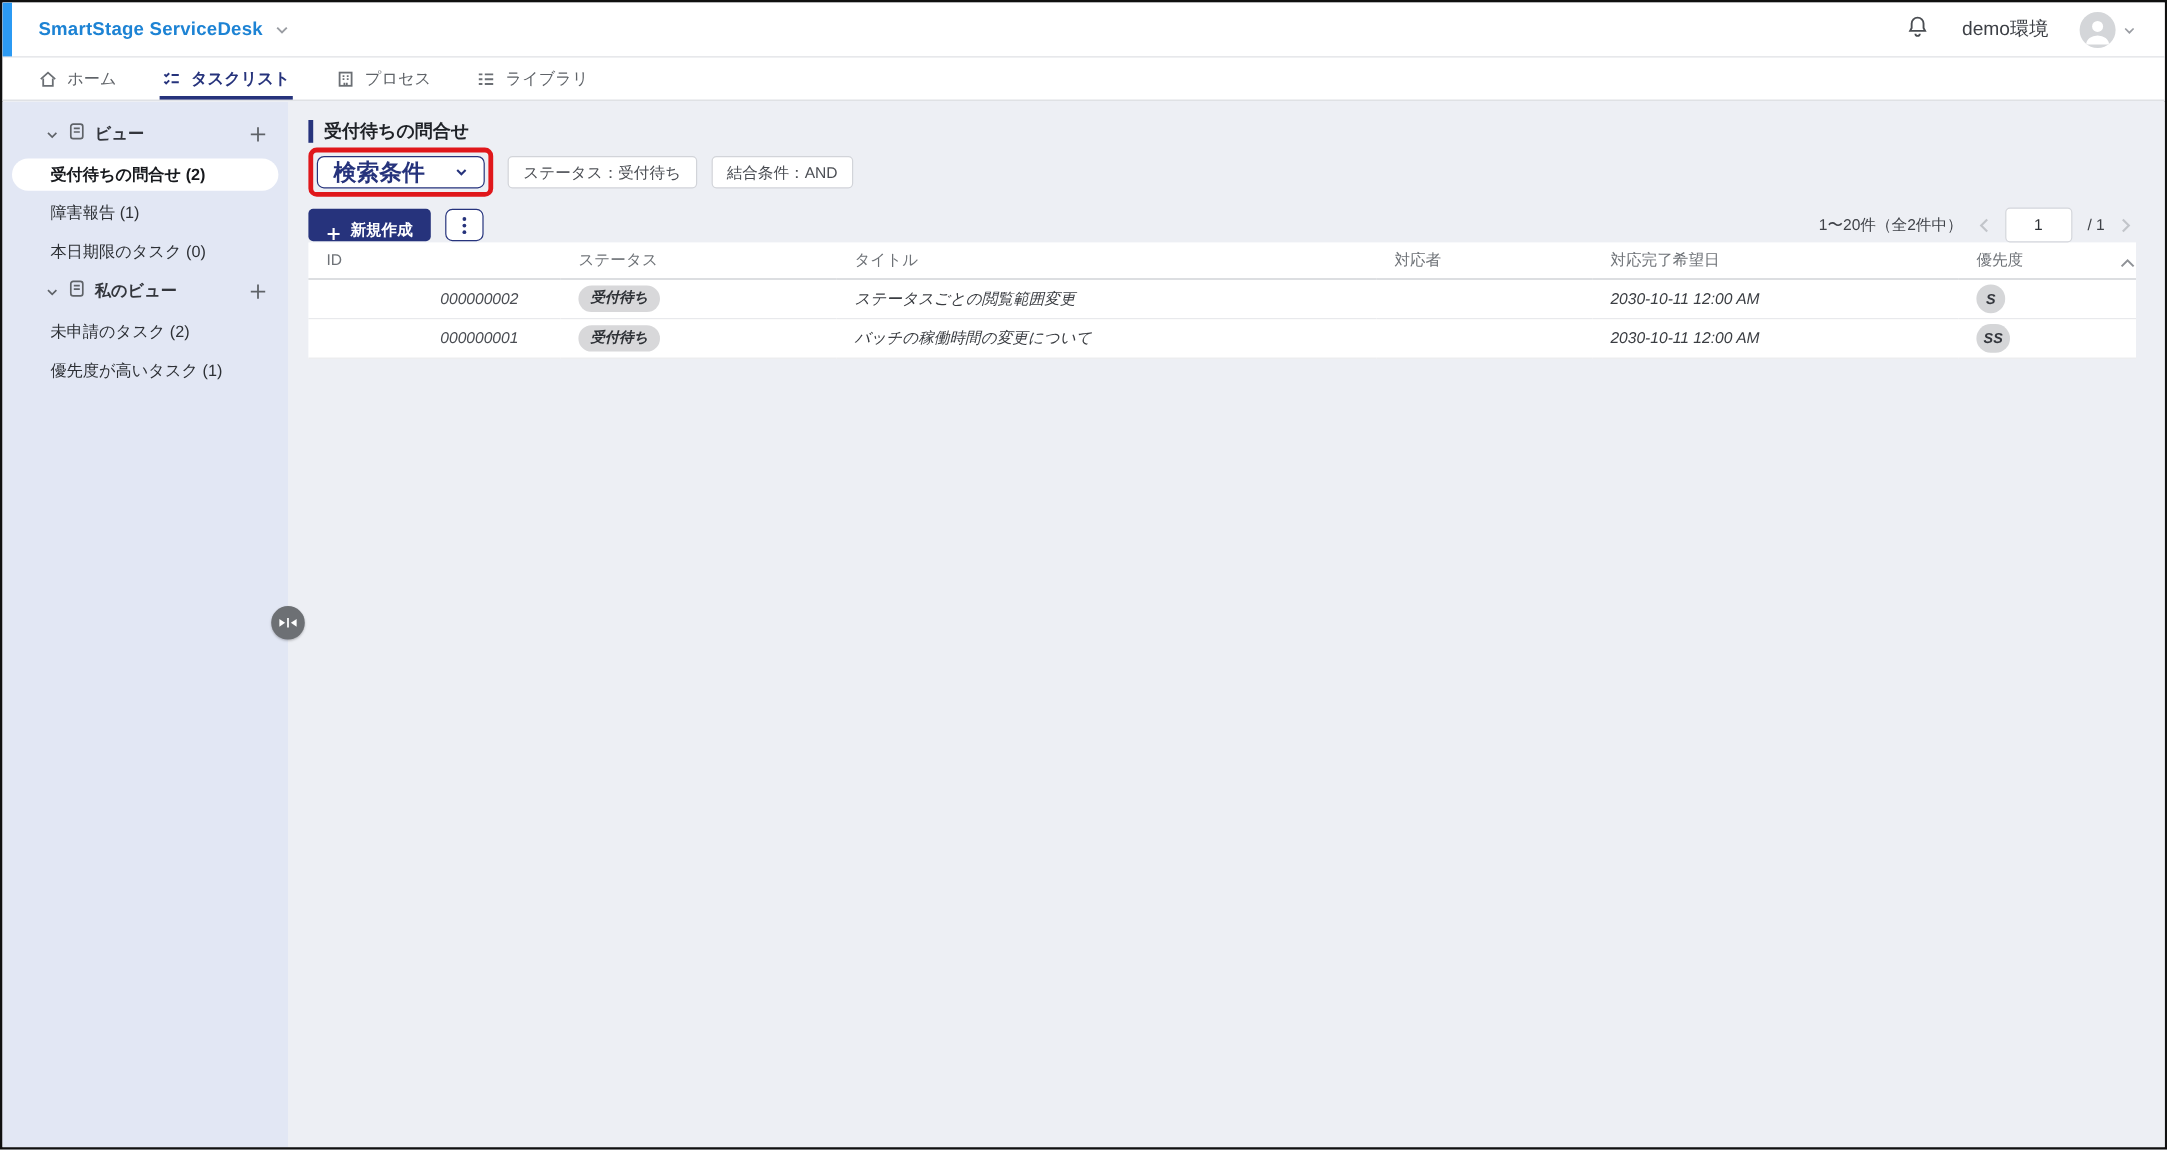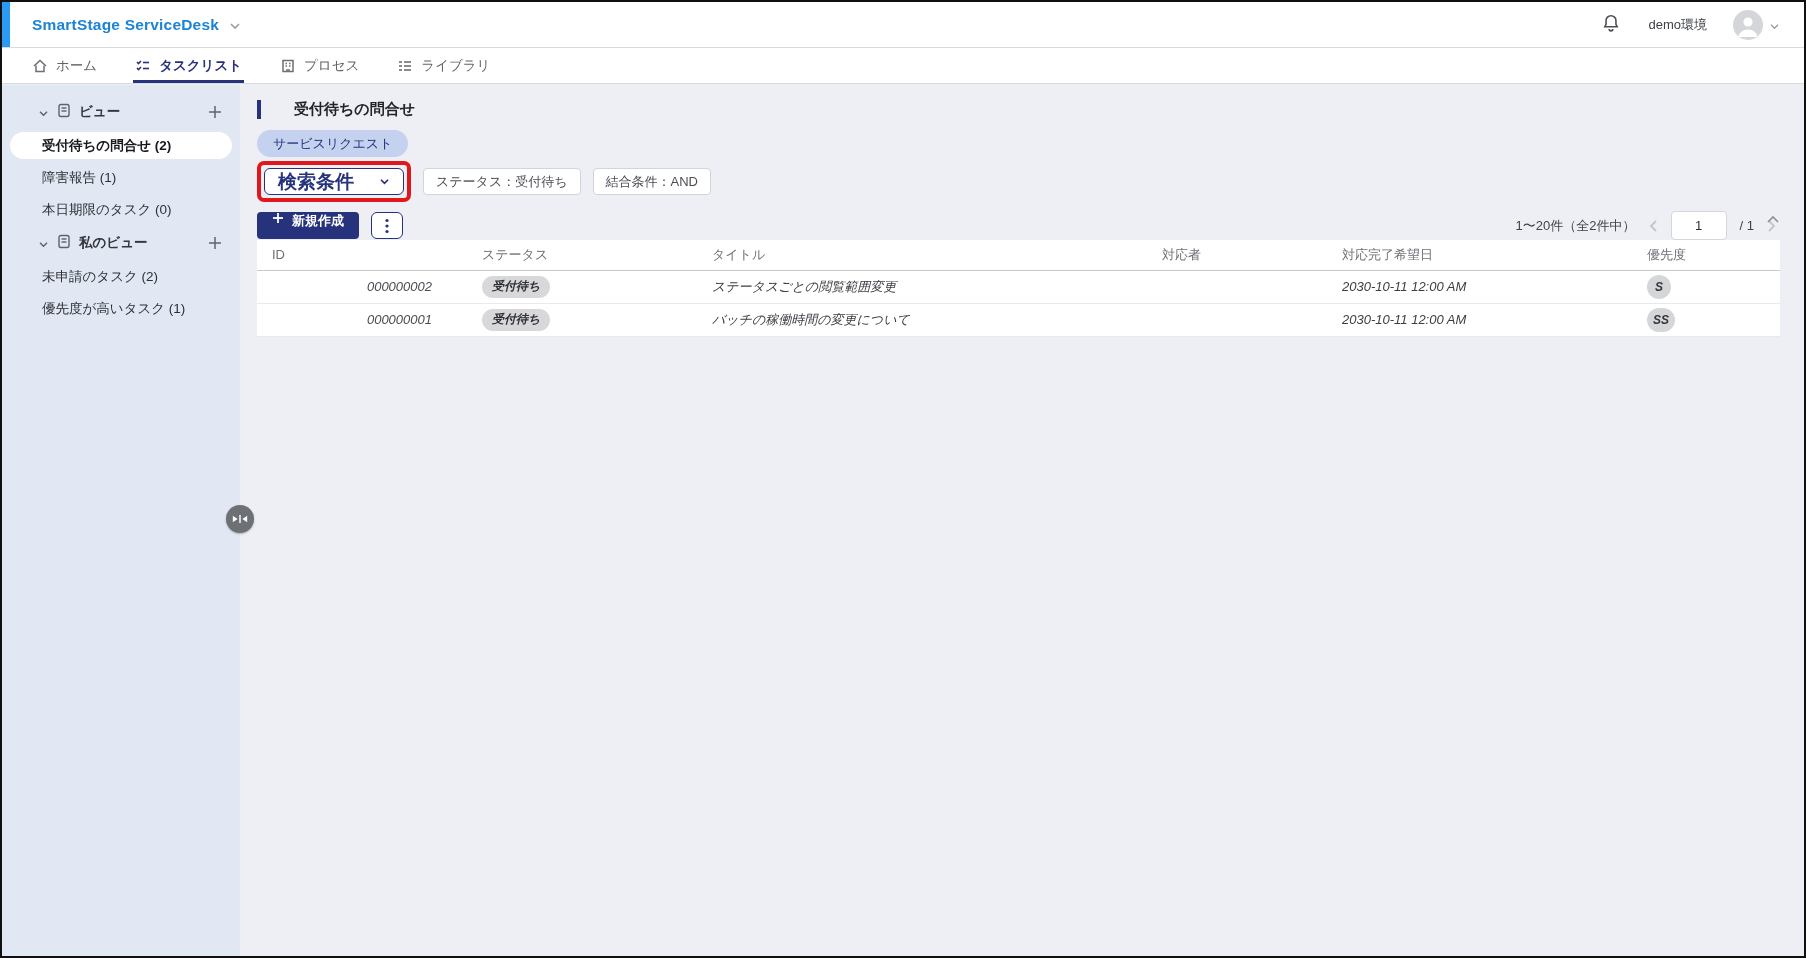--- a/index.html
+++ b/index.html
@@ -10,21 +10,21 @@
   }
   
   .app-header{
     position:absolute; top:0; left:0; right:0; height:46px; background:#ffffff;
     border-bottom:1px solid #d8dade; display:flex; align-items:center;
   }
   .brand-stripe{ position:absolute; left:0; top:0; width:8px; height:45px; background:#2b9af3; }
   .brand-wrap{ display:flex; align-items:center; gap:10px; margin-left:30px; }
   .brand{ color:#1d83d4; font-weight:bold; font-size:15.5px; letter-spacing:.2px; }
   .hdr-right{ margin-left:auto; display:flex; align-items:center; gap:26px; padding-right:24px; }
-  .env{ font-size:13px; color:#3c3f45;text-align:right; }
+  .env{ font-size:16px; color:#3c3f45;text-align:right; }
   .avatar-wrap{ display:flex; align-items:center; gap:6px; }
   .avatar{ width:30px; height:30px; border-radius:50%; background:#d4d6d9; position:relative; overflow:hidden; }
   .avatar svg{ position:absolute; left:0; top:0; }
   
   .nav-bar{
     position:absolute; top:46px; left:0; right:0; height:36px; background:#fff;
     border-bottom:1px solid #d8dade; display:flex; align-items:stretch; padding-left:28px; gap:34px;
   }
   .tab{ position:relative; display:flex; align-items:center; gap:8px; font-size:13.5px; color:#5f6368; cursor:pointer; padding:0 2px; }
   .tab .ticon{ display:flex; }
@@ -34,28 +34,28 @@
   .sidebar{ position:absolute; top:83px; left:0; bottom:0; width:238px; background:#e2e7f4; padding-top:12px; }
   .side-section-header{ display:flex; align-items:center; height:30px; padding:0 18px 0 12px; gap:8px; color:#3c3f45;margin-left:24px; }
   .side-section-label{ font-weight:bold; font-size:13.5px; color:#33363c; }
   .side-plus{ margin-left:auto; display:flex; cursor:pointer; }
   .side-item{ height:27px; display:flex; align-items:center; padding-left:40px; font-size:13.5px; color:#2d3035; margin:5px 8px 5px 0; cursor:pointer; border-radius:14px; }
   .side-item.selected{ background:#ffffff; font-weight:bold; margin-left:8px; padding-left:32px; color:#17191d; }
   
   .main{ position:absolute; top:83px; left:238px; right:0; bottom:0; background:#edeff4; padding:14px 28px 0 17px; }
   .page-title-row{ display:flex; align-items:center; gap:9px; margin-top:1px; }
   .title-bar{ width:4px; height:19px; background:#26337c; }
-  .page-title{ font-size:15px; font-weight:bold; color:#1f2227;margin-left:24px; }
+  .page-title{ font-size:15px; font-weight:bold; color:#1f2227; }
   .category-chip{ display:inline-flex; align-items:center; height:27px; padding:0 16px; background:#c4d2ef; color:#26337c; border-radius:14px; font-size:13px; margin-top:11px; }
   .filter-row{ display:flex; align-items:center; gap:12px; margin-top:4px; }
   .annotation-box{ border:4px solid #e0171b; border-radius:7px; padding:3px; display:inline-flex; }
   .search-btn{ display:flex; align-items:center; gap:25px; background:#fff; border:1.5px solid #26337c; border-radius:6px; height:27px; padding:0 13px; color:#26337c; font-weight:bold; font-size:19px; cursor:pointer; }
   .cond-chip{ display:flex; align-items:center; height:27px; padding:0 12px; background:#fff; border:1px solid #d2d4d9; border-radius:4px; font-size:13px; color:#4b4e54; cursor:pointer; }
   .action-row{ display:flex; align-items:center; gap:12px; margin-top:9px; }
-  .create-btn{ display:flex; align-items:flex-start; gap:8px; background:#26337c; border:none; border-radius:4px; height:27px; padding:0 15px; color:#fff; font-weight:bold; font-size:13px; cursor:pointer; }
+  .create-btn{ display:flex; align-items:flex-end; gap:8px; background:#26337c; border:none; border-radius:4px; height:27px; padding:0 15px; color:#fff; font-weight:bold; font-size:13px; cursor:pointer; }
   .kebab-btn{ width:32px; height:27px; background:#fff; border:1.5px solid #26337c; border-radius:6px; display:flex; align-items:center; justify-content:center; cursor:pointer; }
   .pagination{ margin-left:auto; display:flex; align-items:center; gap:13px; font-size:13px; color:#3f4248; }
   .pg-chev{ display:flex; cursor:pointer; }
   .page-input{ width:56px; height:29px; border:1px solid #d4d6db; border-radius:4px; background:#fff; text-align:center; font-size:13px; color:#2d3035; font-family:inherit; }
   
   .task-table{ width:100%; border-collapse:collapse; background:#fff; table-layout:fixed; }
   .task-table th{ height:30px; text-align:left; font-weight:normal; font-size:13px; color:#6e7277; padding:0 0 0 15px; border-bottom:1px solid #c6c8cd; }
   .task-table td{ height:33px; font-size:13px; color:#3a3d42; padding:0 0 0 15px; border-bottom:1px solid #e8e9ec; }
   .task-table tr.data-row{ cursor:pointer;font-style:italic; }
   td.id-cell{ text-align:right; padding-right:35px; color:#4a4d53; }
@@ -218,23 +218,20 @@
     </div>
   </div>
 
   <div class="main">
 
     <div class="page-title-row">
       <span class="title-bar"></span>
       <span class="page-title">受付待ちの問合せ</span>
     </div>
 
-    <div>
-      <span class="category-chip">サービスリクエスト</span>
-    </div>
 
     <div class="filter-row">
       <span class="annotation-box">
         <button class="search-btn">
           <span>検索条件</span>
           <svg width="11" height="7" viewBox="0 0 12 8">
               <polyline points="2,2 6,6 10,2" fill="none" stroke="#26337c" stroke-width="2"></polyline>
             </svg>
         </button>
       </span>

